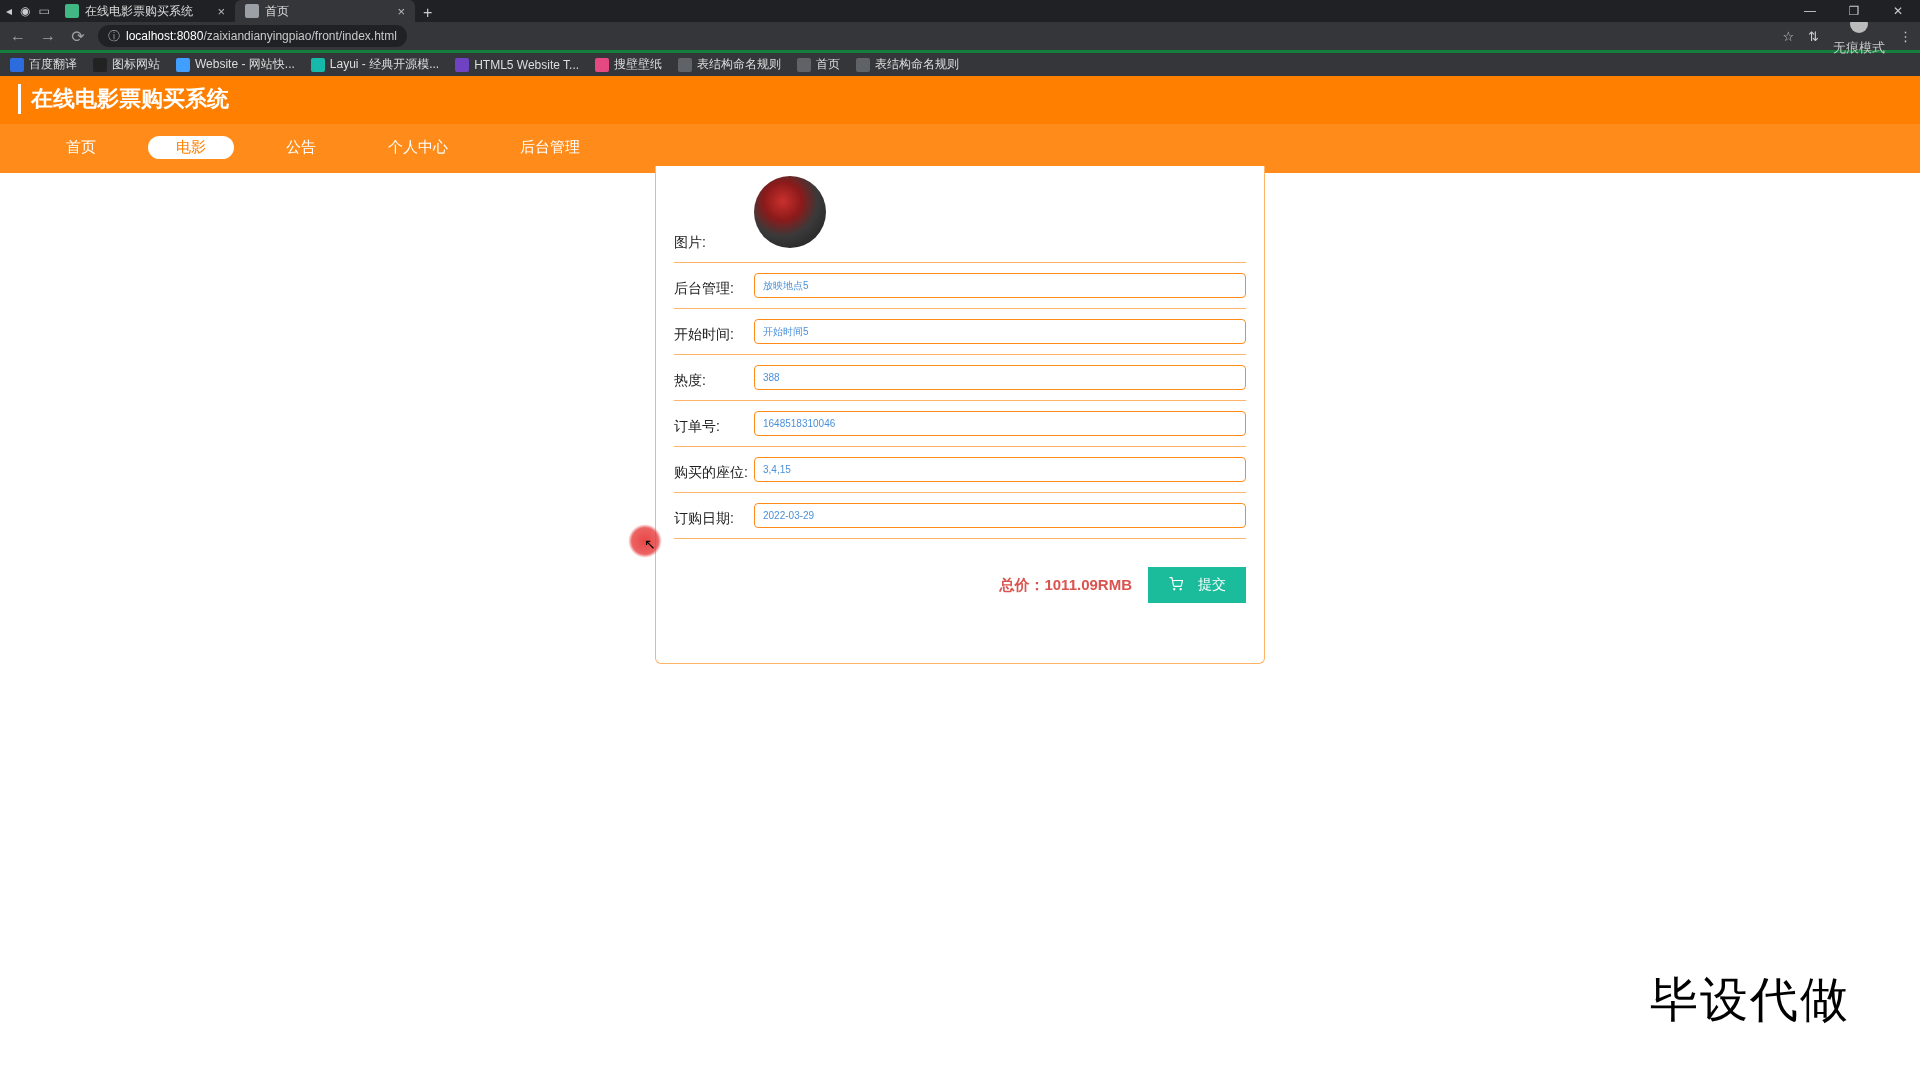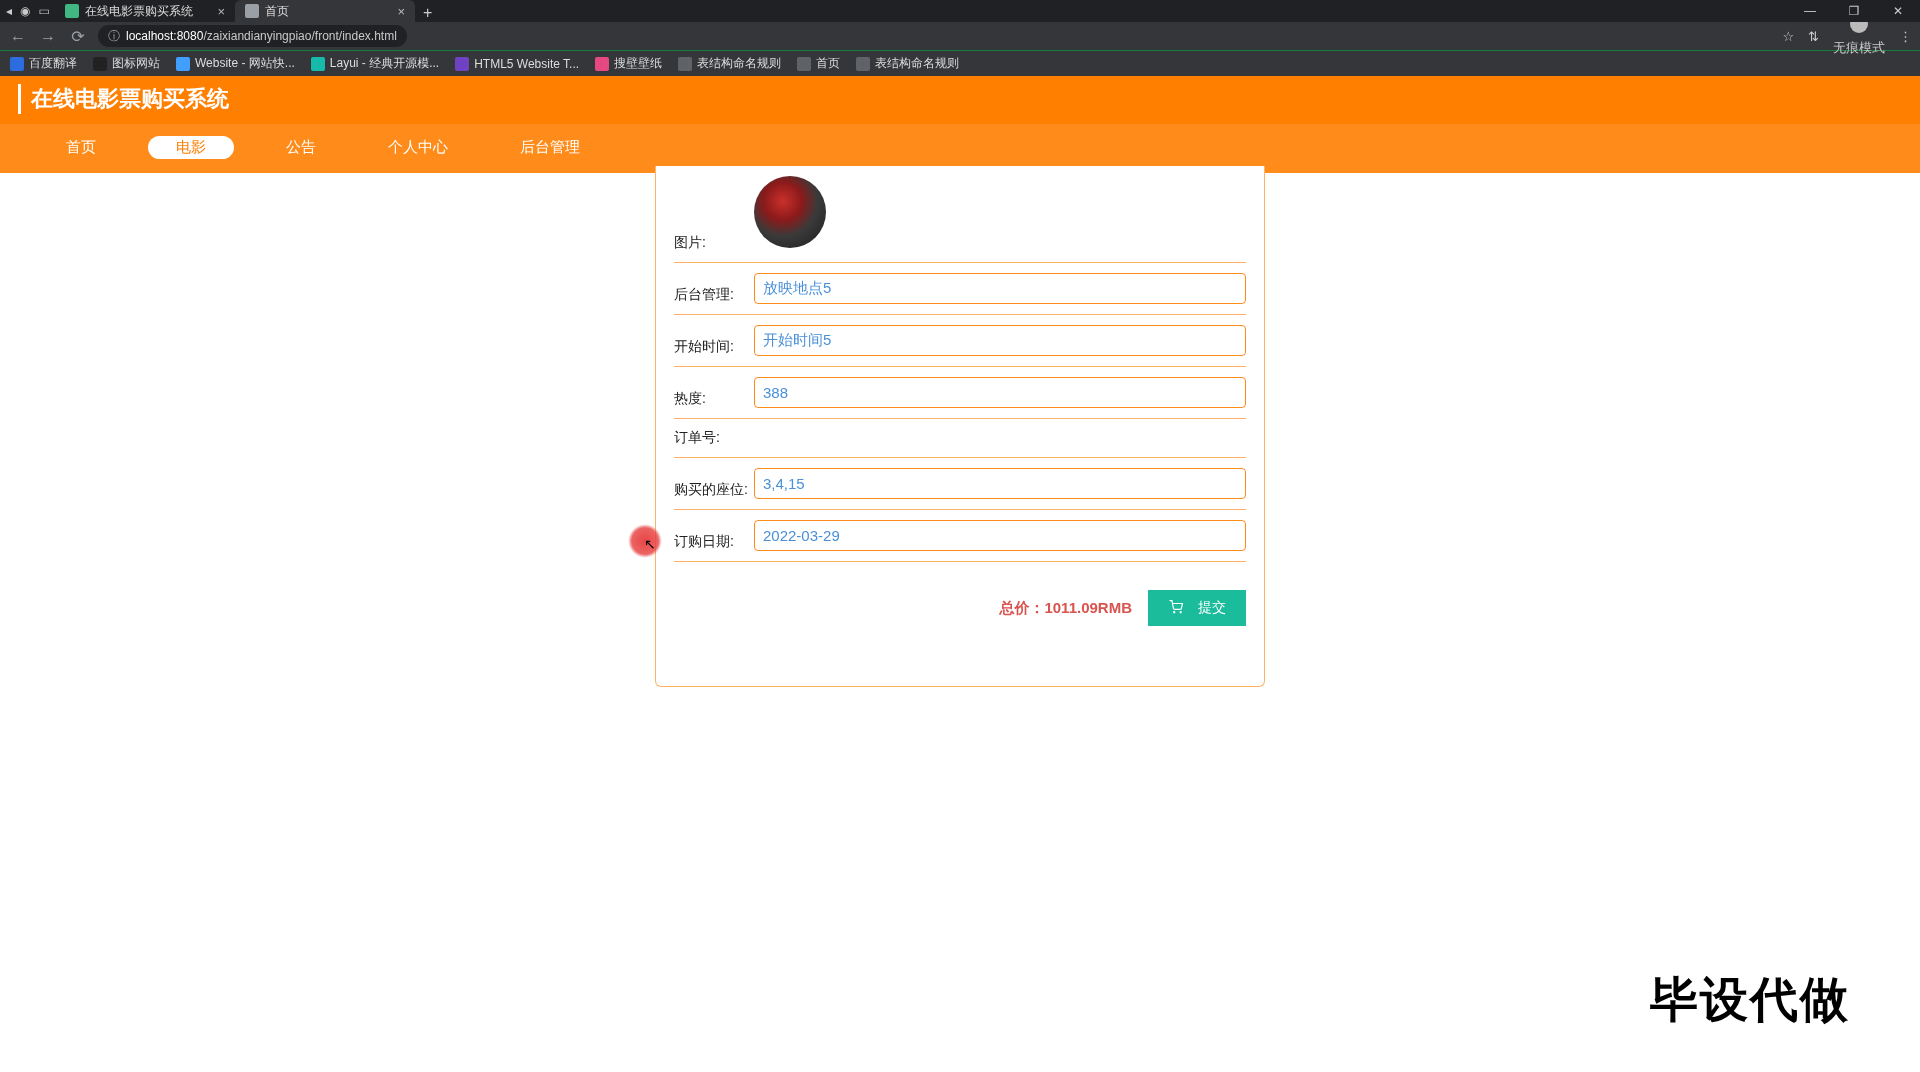--- a/index.html
+++ b/index.html
@@ -21,47 +21,47 @@
 .toolbar { background: #35363a; height: 28px; display: flex; align-items: center; padding: 0 8px; gap: 10px; }
 .nav-btn { color: #9aa0a6; font-size: 16px; width: 20px; text-align: center; }
 .url-bar { flex: 0 0 auto; display: flex; align-items: center; gap: 6px; background: #202124; border-radius: 14px; padding: 2px 10px; height: 22px; }
 .url-bar .info-icon { color: #9aa0a6; font-size: 12px; }
 .url-text { color: #c9c9c9; font-size: 12px; }
 .url-text .host { color: #fff; }
 .toolbar-right { margin-left: auto; display: flex; align-items: center; gap: 14px; color: #ccc; font-size: 13px; }
 .incognito { display: flex; align-items: center; gap: 6px; flex-direction: column; }
 .incognito-icon { width: 18px; height: 18px; background: #bbb; border-radius: 50%; display: inline-block; }
 
-.bookmarks { background: #35363a; height: 26px; display: flex; align-items: center; padding: 0 10px; gap: 16px; border-top: 1px solid #15803d; }
+.bookmarks { background: #35363a; height: 26px; display: flex; align-items: center; padding: 0 10px; gap: 16px; border-top: 3px solid #15803d; }
 .bookmark { display: flex; align-items: center; gap: 5px; color: #ddd; font-size: 12px; }
 .bm-icon { width: 14px; height: 14px; border-radius: 2px; display: inline-block; }
 
 
 .page { background: #fff; height: calc(1072px - 22px - 28px - 26px); position: relative; overflow: hidden; }
 .orange-bar { background: #ff7f00; height: 90px; display: flex; align-items: flex-start; }
 .site-title-wrap { display: flex; align-items: center; }
 .nav-row-wrap { background: #ff8c1a; padding: 6px 0 8px 0; }
 .nav-row { display: flex; align-items: center; gap: 32px; padding-left: 46px; }
 .nav-item { color: #fff; font-size: 15px; padding: 8px 20px; border-radius: 20px; }
 .nav-item.active { background: #fff; color: #ff7f00; padding: 2px 28px; }
 
 .content-area { display: flex; justify-content: center; padding-top: 0; }
 .form-card { width: 610px; background: #fff; border: 1px solid #ffb366; border-top: none; border-radius: 0 0 6px 6px; padding: 0 18px 60px 18px; position: relative; }
 .form-row { display: flex; align-items: flex-end; padding: 10px 0; border-bottom: 1px solid #ffb366; }
 .form-label { width: 80px; color: #222; font-size: 14px; flex-shrink: 0; }
 .form-value { flex: 1; }
-.text-input { width: 100%; border: 1px solid #ff8c1a; border-radius: 4px; padding: 6px 8px; font-size: 15px; color: #4a90d9; background: #fff; }
+.text-input { width: 100%; border: 1px solid #ff8c1a; border-radius: 4px; padding: 6px 8px; font-size: 10px; color: #4a90d9; background: #fff; }
 .movie-thumb { width: 72px; height: 72px; border-radius: 50%; background: radial-gradient(circle at 40% 35%, #c9302c 0%, #8b1a1a 30%, #3a3a3a 55%, #1a1a1a 100%); display: inline-block; }
 
 .footer-row { display: flex; justify-content: flex-end; align-items: center; gap: 16px; padding-top: 28px; }
 .total-label { color: #d9534f; font-size: 15px; font-weight: bold; }
 .submit-btn { background: #1abc9c; color: #fff; border: none; padding: 9px 20px; font-size: 14px; display: flex; align-items: center; gap: 14px; }
 .cart-icon { display: inline-block; }
 
-.watermark { position: absolute; right: 70px; bottom: 40px; font-size: 48px; font-weight: 700; color: #000; letter-spacing: 2px; }
+.watermark { position: absolute; right: 70px; bottom: 40px; font-size: 48px; font-weight: 400; color: #000; letter-spacing: 2px; }
 
 .cursor-spot { position: absolute; width: 34px; height: 34px; border-radius: 50%; background: radial-gradient(circle, rgba(231,60,60,0.95) 0%, rgba(231,60,60,0.8) 55%, rgba(231,60,60,0) 70%); pointer-events: none; }
 .cursor-arrow { position: absolute; font-size: 14px; color: #000; pointer-events: none; }
 </style>
 </head>
 <body>
 
 <div class="titlebar">
   <div class="pre-tabs">
     <span>◂</span>
@@ -185,20 +185,21 @@
         <div class="form-value"><input class="text-input" value="开始时间5" style=""></div>
       </div>
 
       <div class="form-row">
         <div class="form-label">热度:</div>
         <div class="form-value"><input class="text-input" value="388" style=""></div>
       </div>
 
       <div class="form-row">
         <div class="form-label">订单号:</div>
+        <div class="form-value"><input class="text-input" value="1648518310046" style=""></div>
       </div>
 
       <div class="form-row">
         <div class="form-label">购买的座位:</div>
         <div class="form-value"><input class="text-input" value="3,4,15" style=""></div>
       </div>
 
       <div class="form-row">
         <div class="form-label">订购日期:</div>
         <div class="form-value"><input class="text-input" value="2022-03-29" style=""></div>

